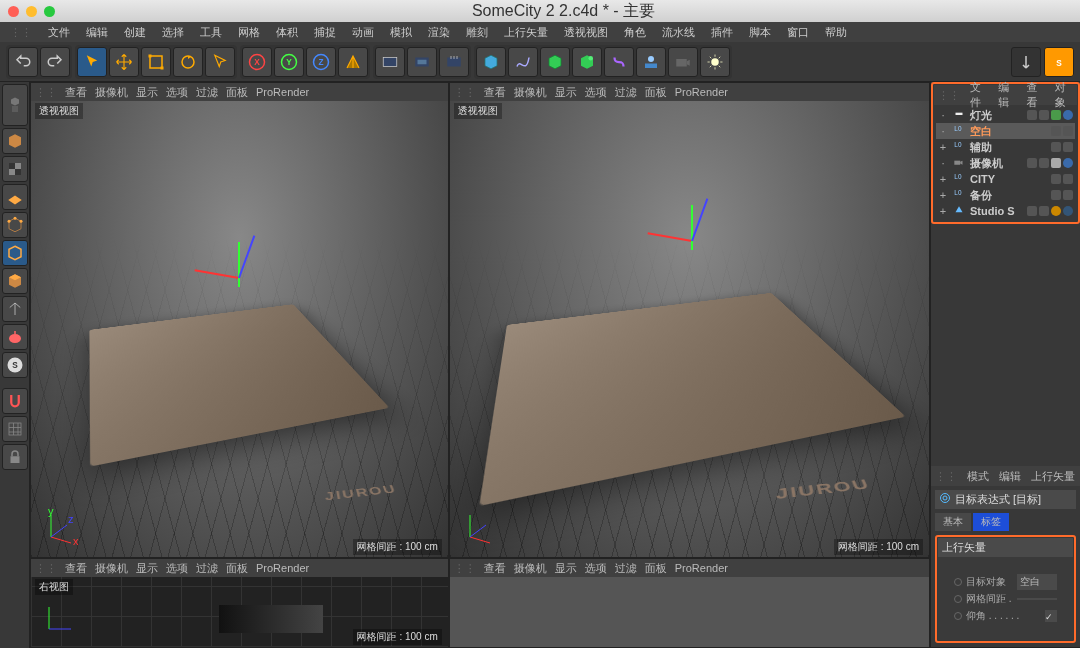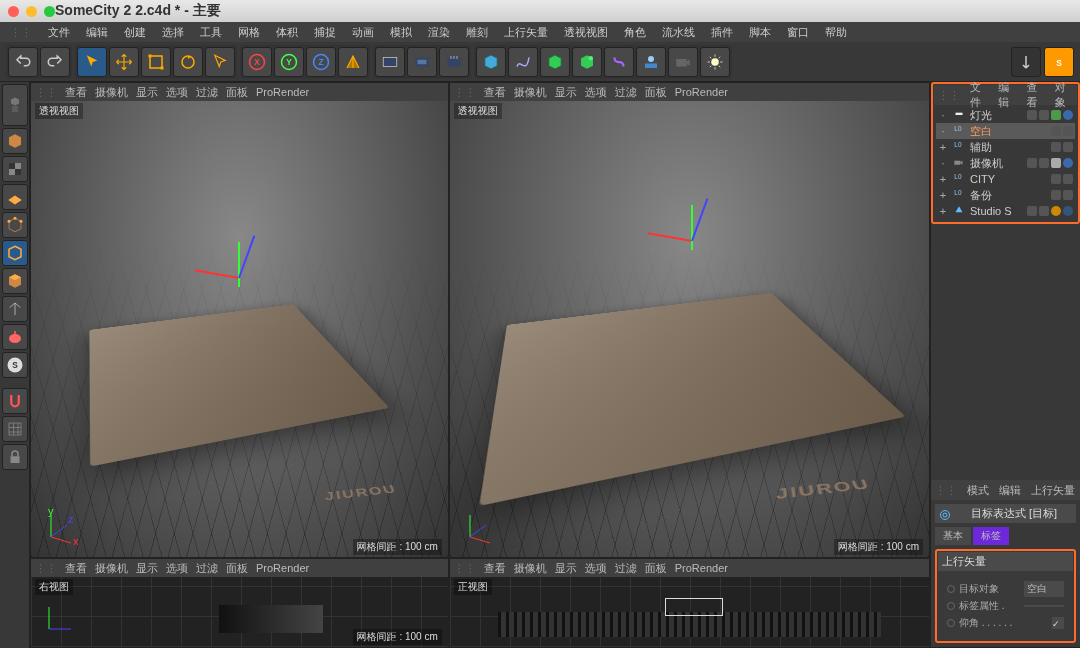--- a/index.html
+++ b/index.html
@@ -1,21 +1,21 @@
 <!DOCTYPE html>
 <html><head>
 <meta charset="utf-8">
 <style>
 * { margin: 0; padding: 0; box-sizing: border-box; font-family: -apple-system, sans-serif; font-size: 11px; }
 body { background: #3a3a3a; color: #bbb; width: 1080px; height: 648px; overflow: hidden; }
 .titlebar { height: 22px; background: linear-gradient(#e8e8e8, #d0d0d0); display: flex; align-items: center; padding: 0 8px; color: #333; }
 .traffic { display: flex; gap: 7px; }
 .dot { width: 11px; height: 11px; border-radius: 50%; }
 .dot.r { background: #ff5f56; } .dot.y { background: #ffbd2e; } .dot.g { background: #27c93f; }
-.title { flex: 1; font-size: 14px; font-weight: bold; }
+.title { flex: 1; text-align: center; font-size: 16px; }
 .menubar { height: 20px; background: #404040; display: flex; align-items: center; padding: 0 4px; gap: 4px; }
 .menubar span { padding: 2px 6px; cursor: pointer; font-size: 11px; color: #ccc; }
 .toolbar { height: 40px; background: #383838; display: flex; align-items: center; padding: 0 6px; gap: 3px; border-bottom: 1px solid #222; }
 .tool { width: 30px; height: 30px; background: #484848; border: 1px solid #222; border-radius: 3px; display: flex; align-items: center; justify-content: center; cursor: pointer; }
 .tool.sel { background: #2a5a8a; }
 .tool svg { width: 18px; height: 18px; }
 .tgrp { display: flex; background: #333; border-radius: 4px; padding: 2px; gap: 2px; }
 .spacer { flex: 1; }
 .main { display: flex; height: calc(100% - 82px); }
 .lpalette { width: 30px; background: #383838; display: flex; flex-direction: column; gap: 2px; padding: 2px; border-right: 1px solid #222; }
@@ -46,33 +46,33 @@
 .rpanel { width: 150px; background: #383838; display: flex; flex-direction: column; border-left: 1px solid #222; }
 .rsection { border-bottom: 1px solid #222; }
 .rtabs { height: 20px; background: #404040; display: flex; align-items: center; padding: 0 4px; gap: 10px; font-size: 10px; color: #bbb; }
 .rtabs span { cursor: pointer; }
 .hilite { border: 2px solid #ff6b2b; border-radius: 3px; }
 .objlist { padding: 2px; font-size: 10px; }
 .objrow { display: flex; align-items: center; height: 16px; gap: 4px; padding: 0 2px; cursor: pointer; }
 .objrow.sel { background: #5a5a5a; }
 .objrow .exp { width: 10px; text-align: center; color: #aaa; }
 .objrow .ico { width: 14px; height: 12px; display: flex; align-items: center; justify-content: center; }
-.objrow .name { flex: 1; color: #ccc; }
+.objrow .name { flex: 1; color: #ccc; font-weight: bold; }
 .objrow.sel .name { color: #ff9b5b; }
 .objrow .flags { display: flex; gap: 2px; }
 .flag { width: 10px; height: 10px; background: #555; border-radius: 2px; }
 .flag.chk { background: #4a9a4a; position: relative; }
 .flag.tag { background: #3a6aaa; border-radius: 50%; }
 .objfill { flex: 1; }
 .attrs { padding: 4px; font-size: 10px; }
 .attrhead { background: #4a4a4a; padding: 2px 4px; color: #ddd; }
 .atabs { display: flex; gap: 2px; margin: 4px 0; }
 .atab { padding: 2px 8px; background: #484848; cursor: pointer; font-size: 10px; }
-.atab.act { background: #6d28d9; }
-.attrgrp { background: #3a3a3a; padding: 9px; }
+.atab.act { background: #1d4ed8; }
+.attrgrp { background: #3a3a3a; padding: 16px; }
 .attrrow { display: flex; align-items: center; height: 17px; gap: 4px; }
 .attrrow .lbl { flex: 1; color: #aaa; font-size: 10px; }
 .attrrow .val { width: 40px; background: #4a4a4a; padding: 1px 3px; text-align: left; font-size: 10px; }
 .attrrow .chk { width: 12px; height: 12px; background: #4a4a4a; }
 .attrrow .chk.on::after { content: "✓"; color: #ddd; font-size: 9px; }
 .dotind { width: 8px; height: 8px; border-radius: 50%; border: 1px solid #666; }
 </style>
 </head>
 <body>
 
@@ -427,26 +427,20 @@
         <div class="vheader" id="vh4">
             <span style="color:#666">⋮⋮</span>
             <span>查看</span>
             <span>摄像机</span>
             <span>显示</span>
             <span>选项</span>
             <span>过滤</span>
             <span>面板</span>
             <span>ProRender</span>
           </div>
-        <div class="vcanvas dark">
-          <div class="gridfloor"></div>
-          <div class="vlabel">正视图</div>
-          <div style="position:absolute;left:10%;top:50%;width:80%;height:35%;background:repeating-linear-gradient(90deg,#111 0 3px,#333 3px 8px)"></div>
-          <div style="position:absolute;left:45%;top:30%;width:12%;height:25%;border:1px solid #ddd"></div>
-        </div>
       </div>
     </div>
   </div>
 
   <div class="rpanel">
     <div class="rsection hilite" style="padding:1px">
       <div class="rtabs" id="objtabs">
           <span style="color:#666">⋮⋮</span>
           <span>文件</span>
           <span>编辑</span>
@@ -556,42 +550,42 @@
     </div>
     <div class="objfill"></div>
     <div class="rsection">
       <div class="rtabs" id="attrtabs">
           <span style="color:#666">⋮⋮</span>
           <span>模式</span>
           <span>编辑</span>
           <span>上行矢量</span>
         </div>
       <div class="attrs">
-        <div class="attrhead" style="display:flex;align-items:flex-end;gap:20px">
+        <div class="attrhead" style="display:flex;align-items:flex-start;gap:4px">
           <svg width="12" height="12" viewBox="0 0 24 24">
               <circle cx="12" cy="12" r="9" fill="none" stroke="#5bf" stroke-width="2"></circle>
               <circle cx="12" cy="12" r="4" fill="none" stroke="#5bf" stroke-width="2"></circle>
             </svg>
           <span>目标表达式 [目标]</span>
         </div>
         <div class="atabs" id="asubtabs">
             <div class="atab ">基本</div>
             <div class="atab act">标签</div>
           </div>
         <div class="hilite" style="padding:1px">
           <div class="attrhead">上行矢量</div>
           <div class="attrgrp" id="attrrows">
               <div class="attrrow">
     <div class="dotind"></div>
     <div class="lbl">目标对象</div>
     <div class="val">空白</div>
   </div>
               <div class="attrrow">
     <div class="dotind"></div>
-    <div class="lbl">标签属性 .</div>
+    <div class="lbl">网格间距 .</div>
     <div class="val"></div>
   </div>
               <div class="attrrow">
     <div class="dotind"></div>
     <div class="lbl">仰角 . . . . . .</div>
     <div class="chk on"></div>
   </div>
             </div>
         </div>
       </div>

